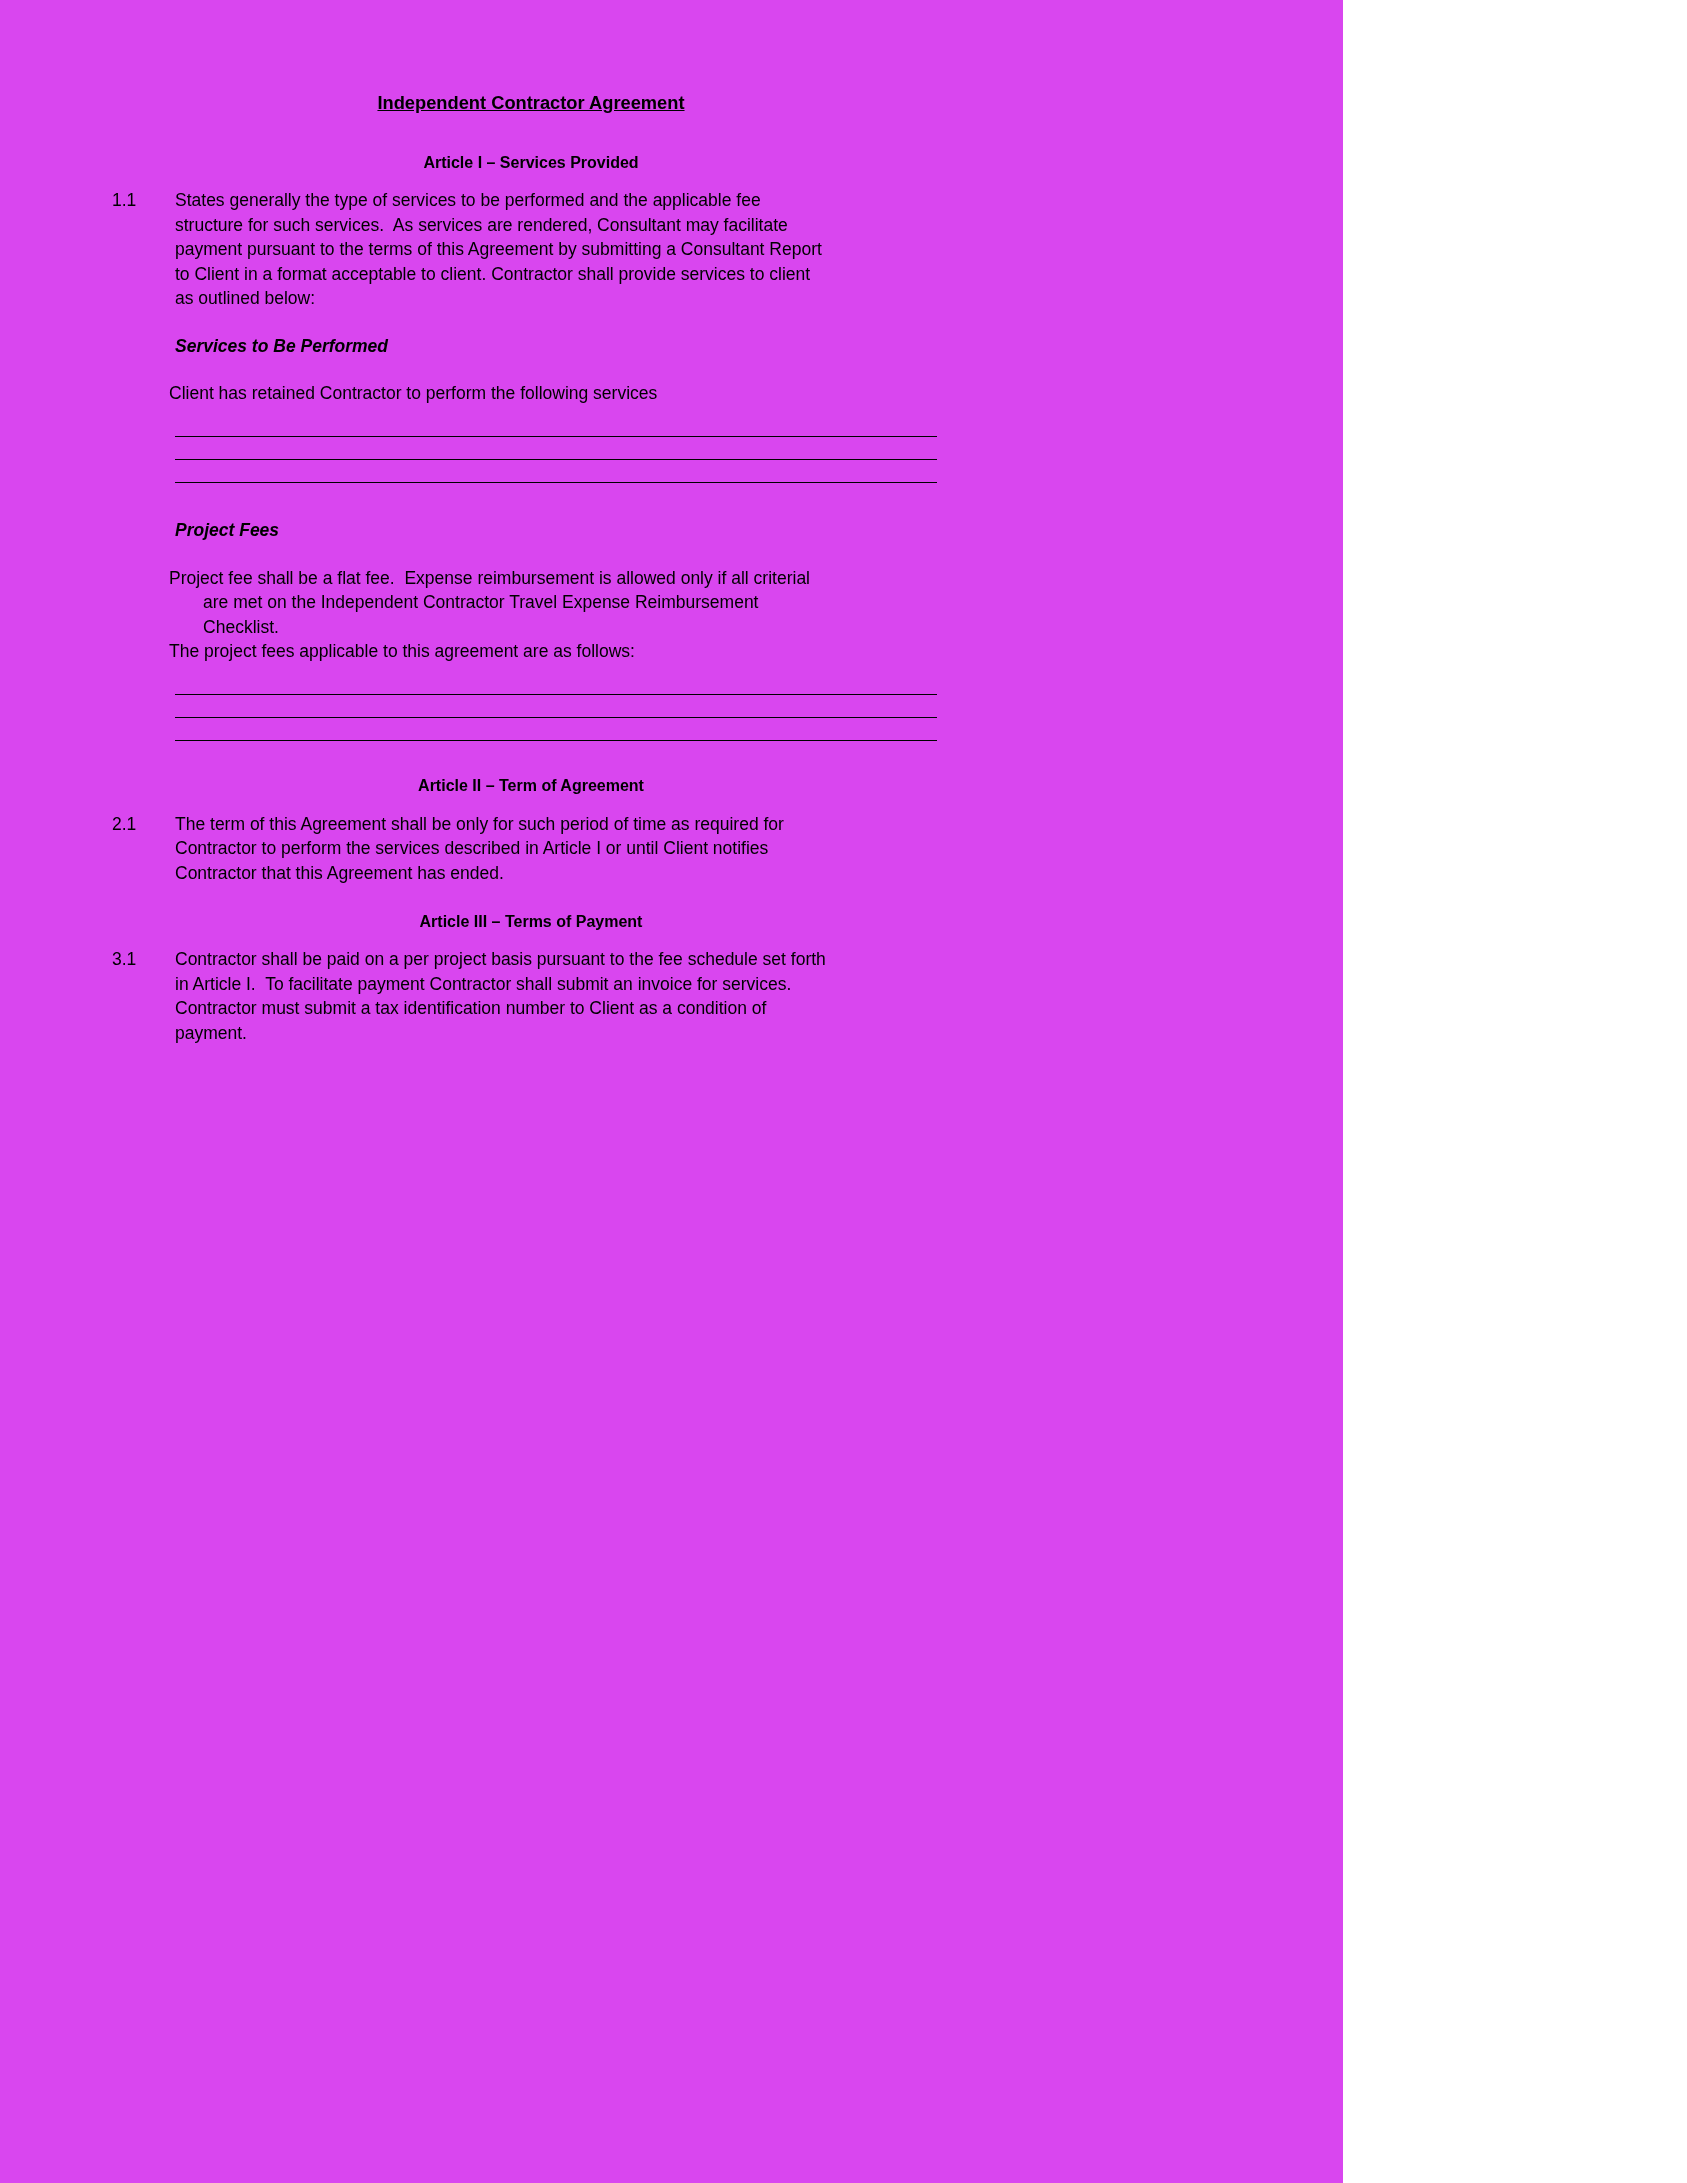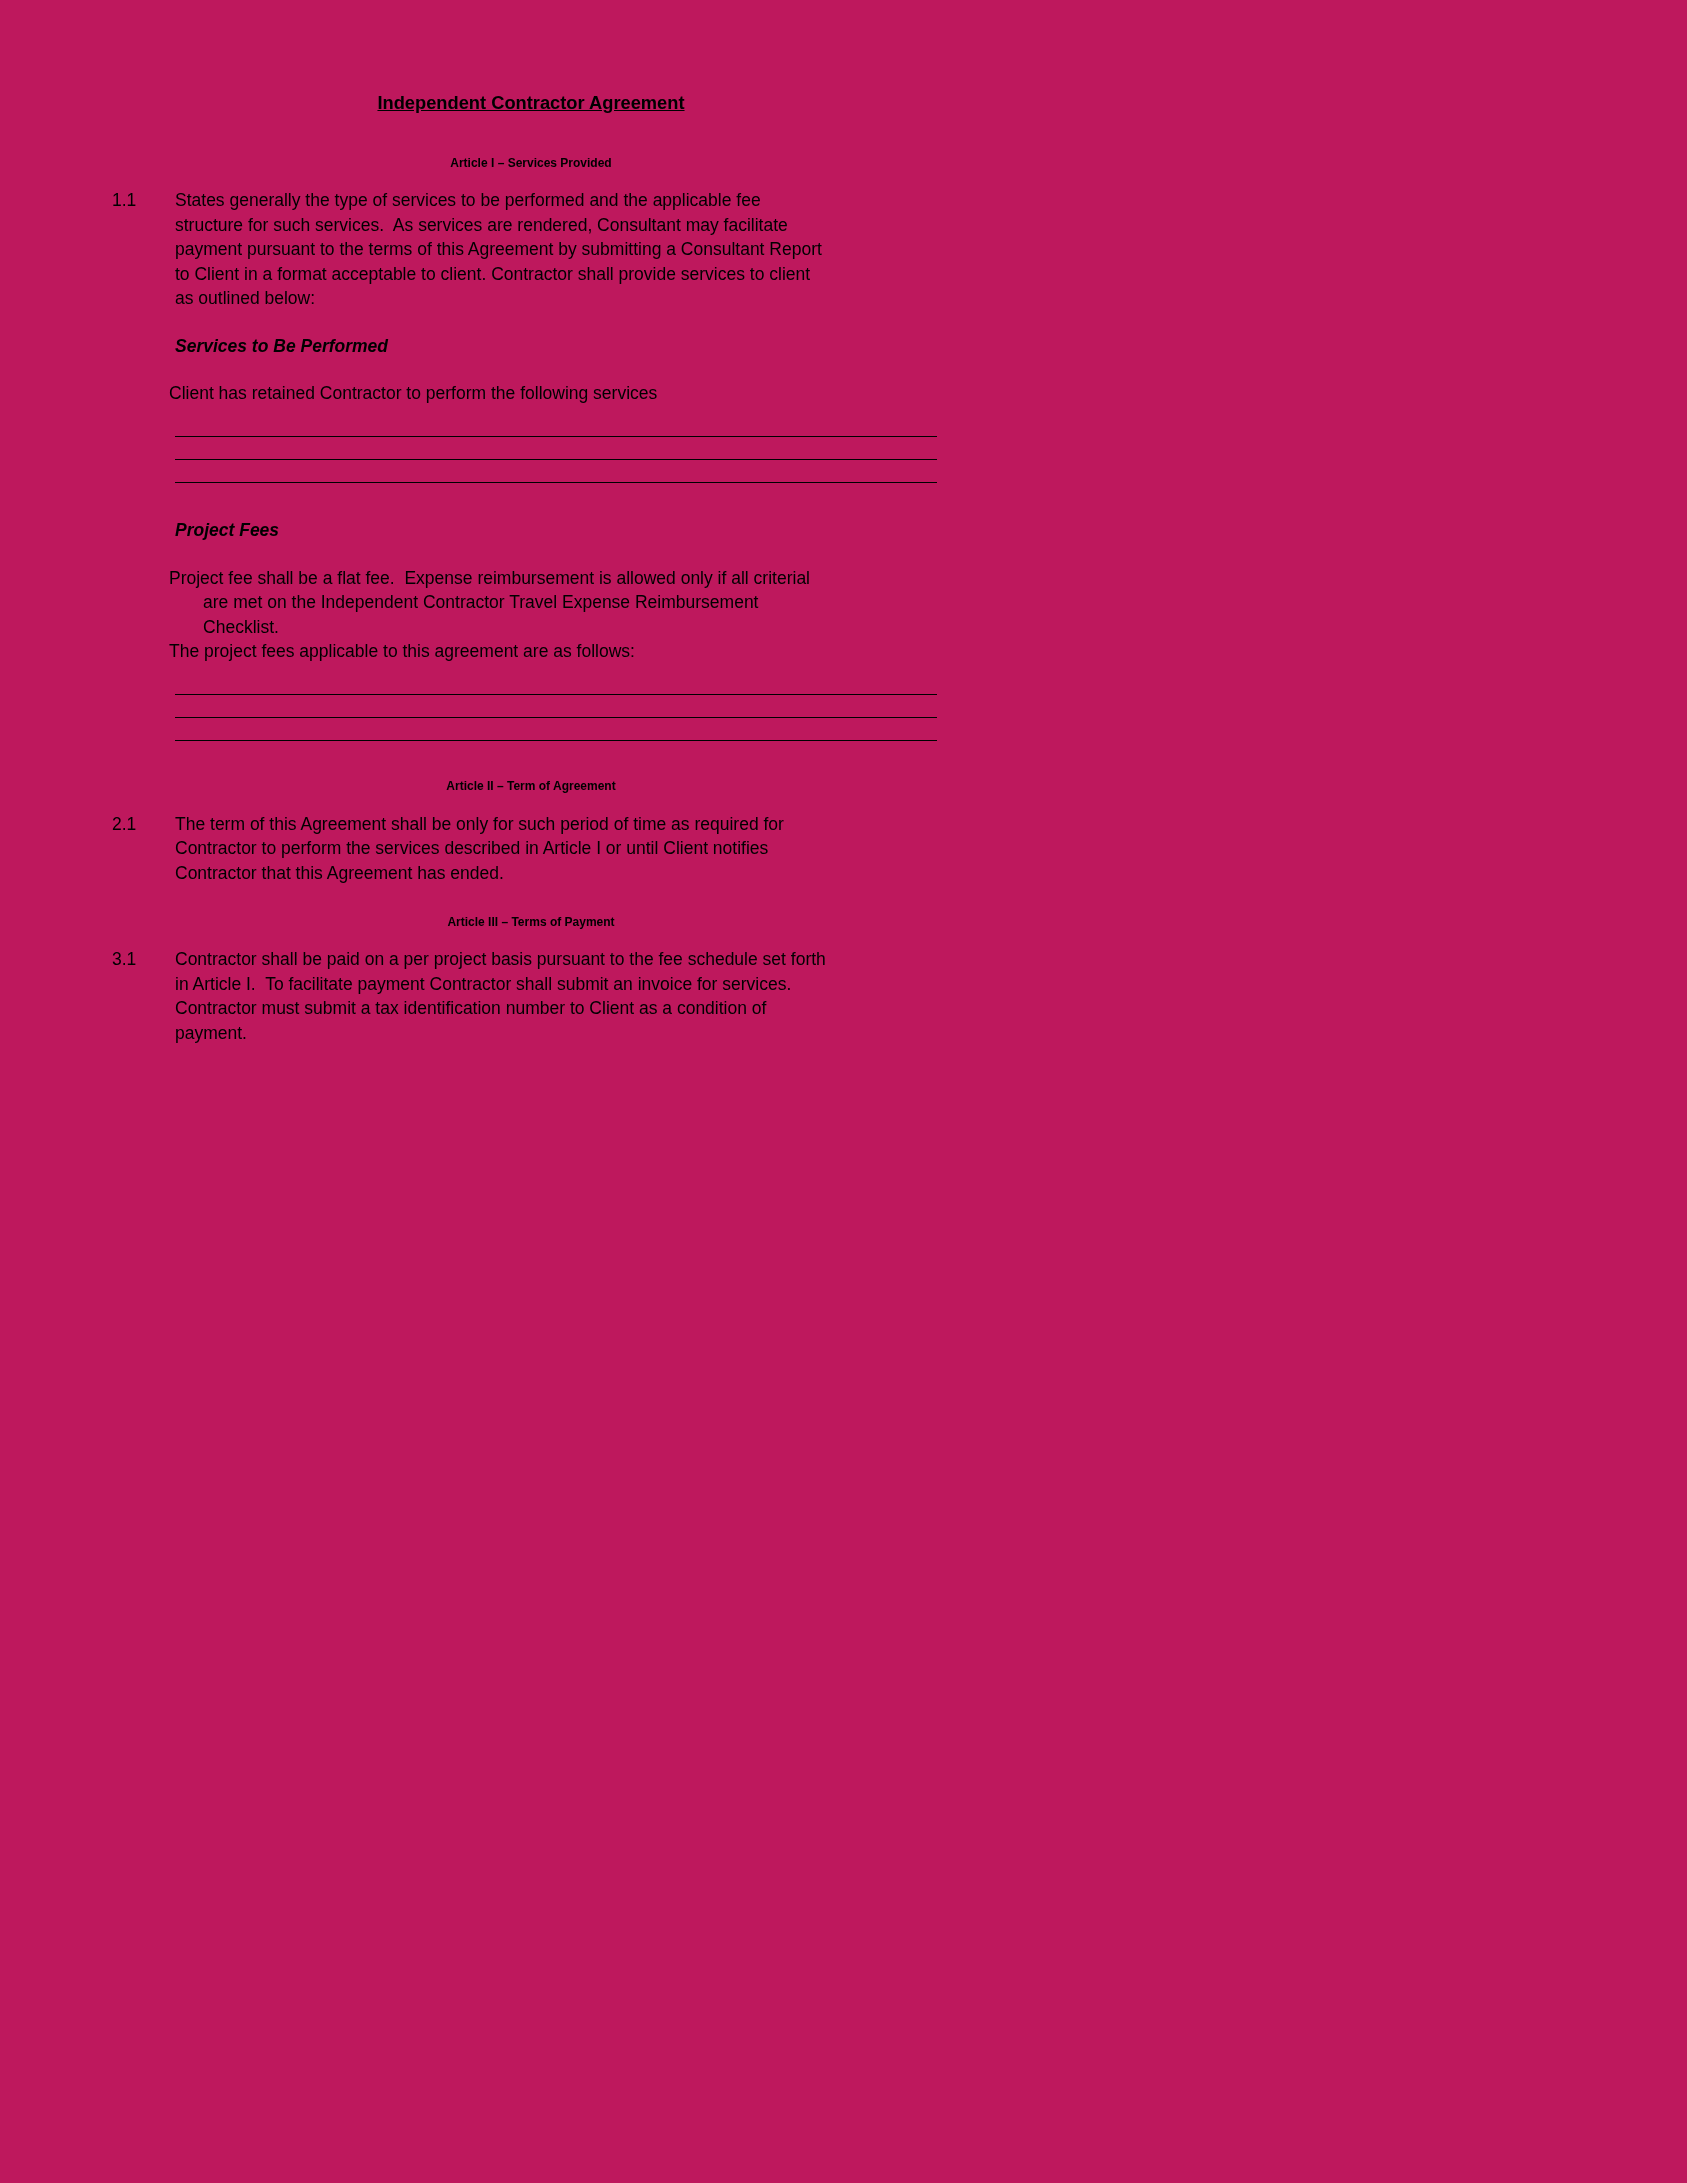--- a/index.html
+++ b/index.html
@@ -5,44 +5,44 @@
   * { margin: 0; padding: 0; box-sizing: border-box; }
   html, body { background: #ffffff; }
   body {
     width: 1687px;
     height: 2184px;
     font-family: "Liberation Sans", "DejaVu Sans", sans-serif;
     color: #000000;
   }
   .page {
     position: relative;
-    width: 1687px;
+    width: 1343px;
     height: 2184px;
-    background: #be185d;
+    background: #d946ef;
     overflow: hidden;
   }
   .content {
     position: absolute;
     left: 112px;
     top: 91px;
     width: 838px;
     font-size: 17.5px;
     line-height: 24.5px;
   }
   .doc-title {
     font-size: 18.3px;
     font-weight: bold;
     text-decoration: underline;
     text-align: center;
     white-space: pre;
   }
   .para { white-space: pre; }
   .intro { margin-top: 58px; }
   .article-heading {
-    font-size: 12px;
+    font-size: 16px;
     font-weight: bold;
     text-align: center;
     white-space: pre;
   }
   .article-heading.a1 { margin-top: 35px; }
   .article-heading.a2 { margin-top: 33px; }
   .article-heading.a3 { margin-top: 24.5px; }
   .clause { margin-top: 13px; display: flex; }
   .clause-num { flex: 0 0 63px; width: 63px; }
   .clause-text { flex: 1; white-space: pre; }

